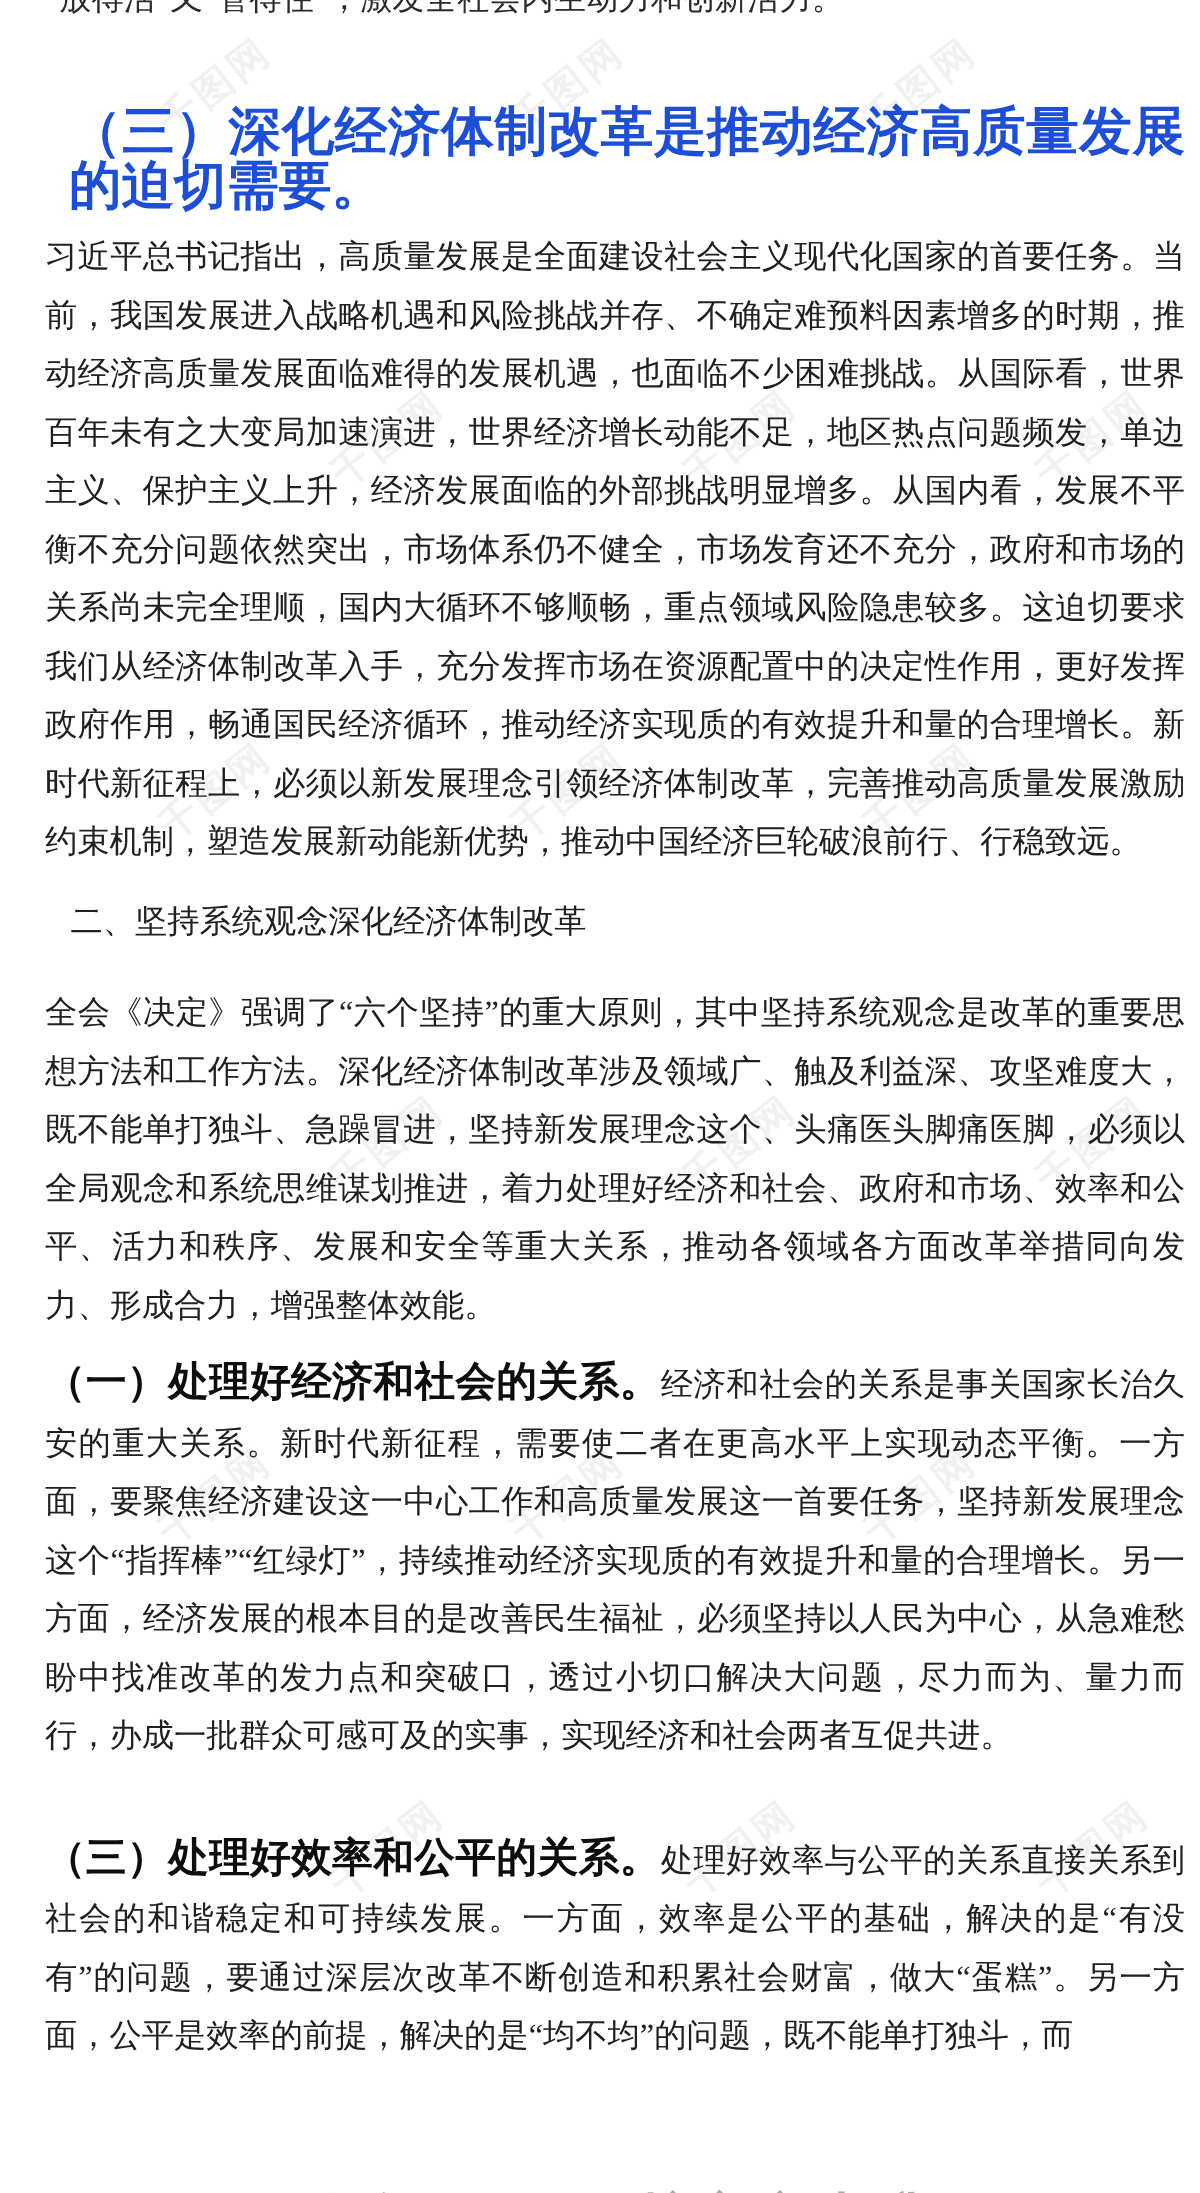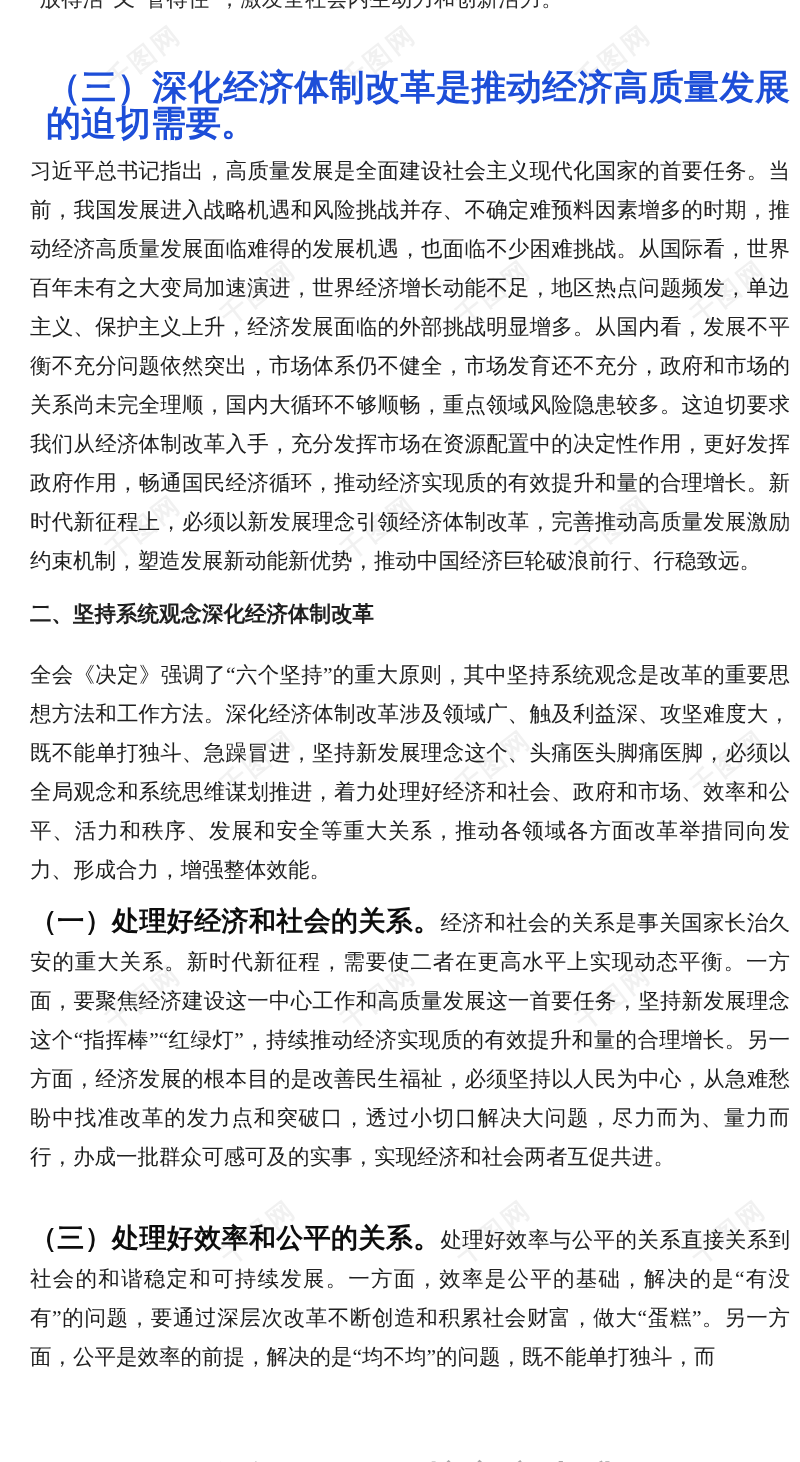--- a/index.html
+++ b/index.html
@@ -51,25 +51,24 @@
   }
   .para {
     margin: 0;
     font-size: 21.5px;
     line-height: 39px;
     text-align: justify;
     text-justify: inter-ideograph;
     color: #202020;
   }
   .sub-title {
-    margin: 19px 0 27px 0;
+    margin: 19px 0 27px 17px;
     font-size: 21.5px;
     line-height: 29px;
     color: #202020;
-    font-weight: bold;
   }
   .section { margin-top: 12px; }
   .section + .section { margin-top: 34px; }
   .section.last { margin-top: 42px; }
   .section .head {
     font-size: 27px;
     font-weight: bold;
     color: #0d0d0d;
   }
   .notice {

